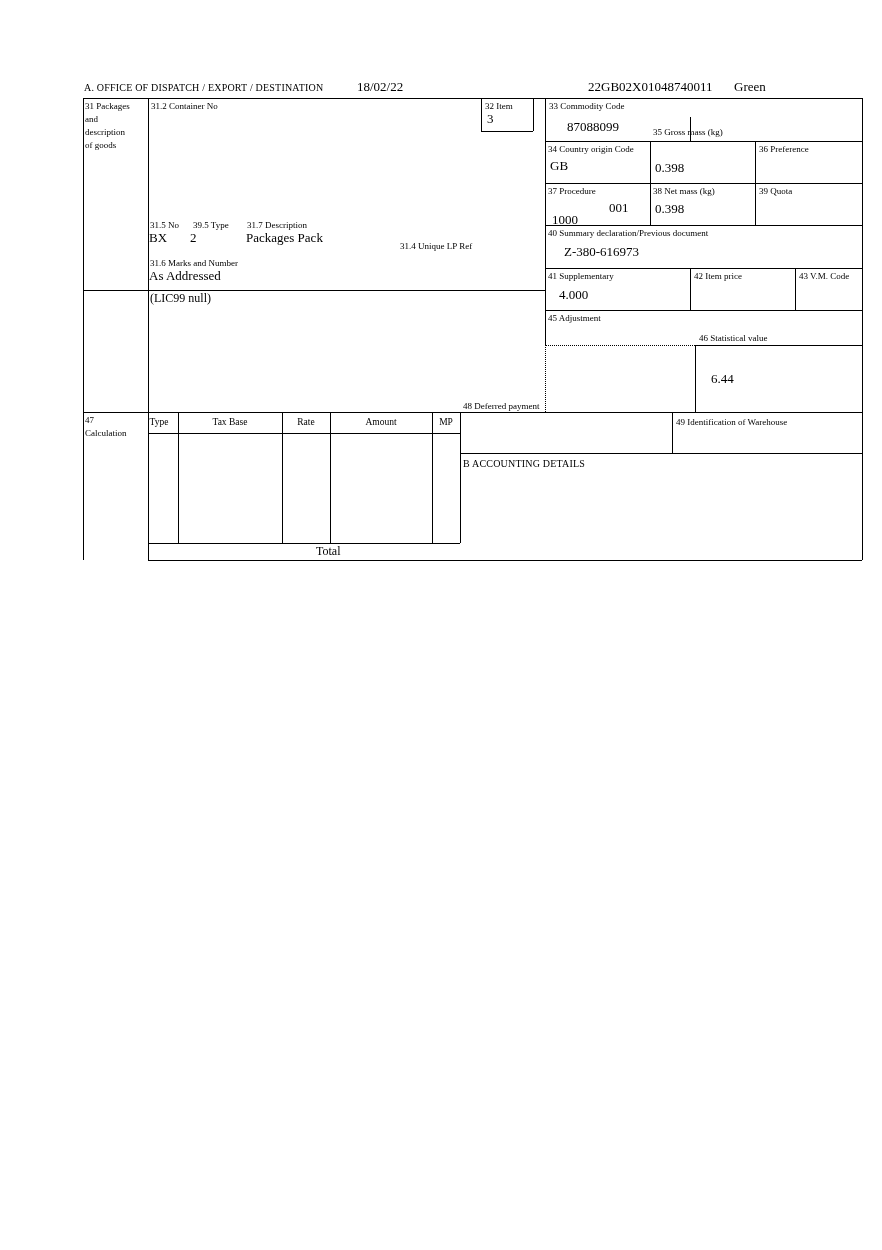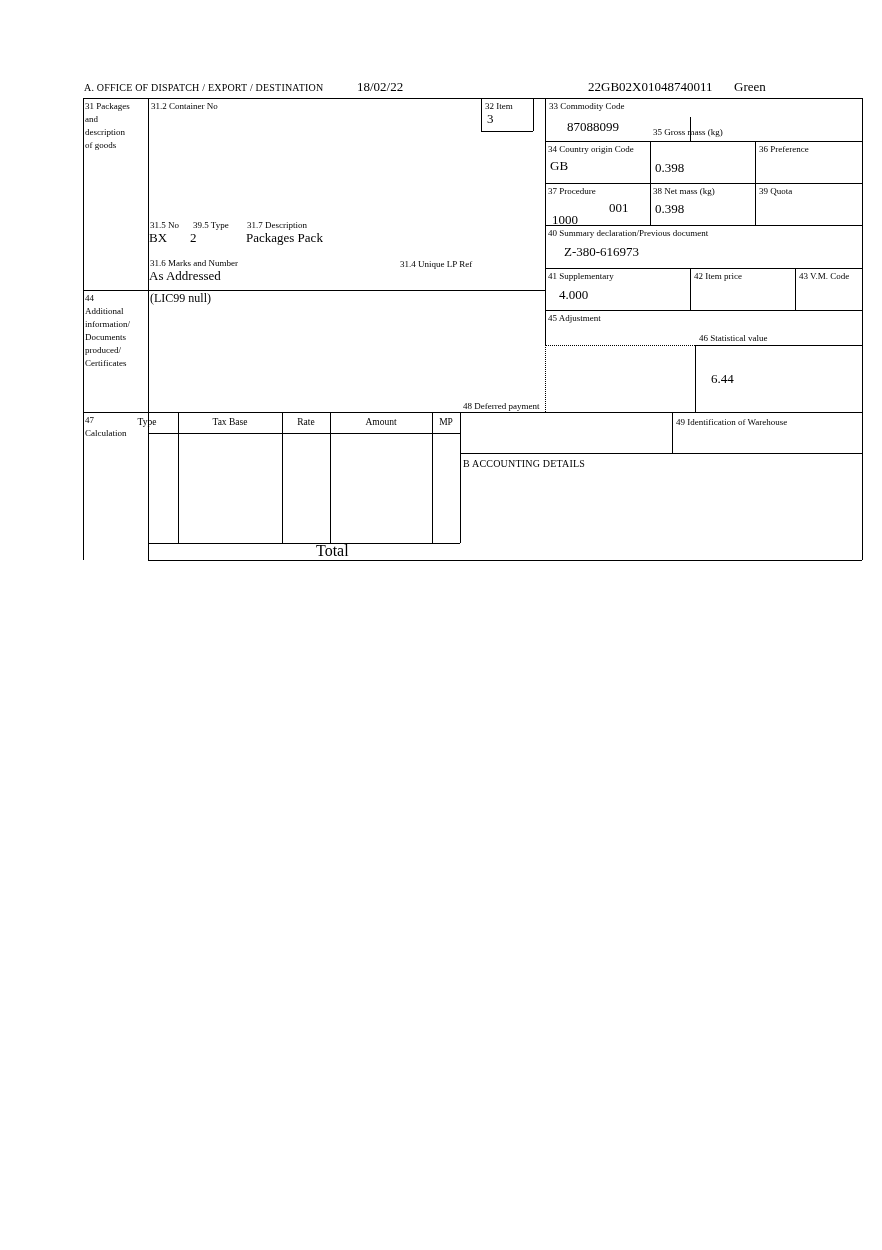--- a/index.html
+++ b/index.html
@@ -4,21 +4,21 @@
 <style>
   html,body{margin:0;padding:0;background:#fff;}
   .page{position:relative;width:882px;height:1250px;background:#fff;font-family:"Liberation Serif",serif;color:#000;overflow:hidden;}
   .t{position:absolute;white-space:pre-line;}
   .lbl{font-size:9px;line-height:12px;}
   .lbl-block{font-size:9px;line-height:13px;}
   .val{font-size:13px;line-height:15px;}
   .val-sm{font-size:12px;line-height:14px;}
   .caps{font-size:10px;letter-spacing:0.2px;}
   .thead{font-size:9.5px;line-height:12px;text-align:center;}
-  .total{font-size:16px;line-height:12px;}
+  .total{font-size:12px;line-height:12px;}
   .acct{font-size:10px;letter-spacing:0.2px;}
   .hline{position:absolute;height:1px;background:#000;}
   .vline{position:absolute;width:1px;background:#000;}
   .hdot{position:absolute;height:0;border-top:1px dotted #000;}
   .vdot{position:absolute;width:0;border-left:1px dotted #000;}
 </style>
 </head>
 <body>
 
 <div class="page">
@@ -74,21 +74,21 @@
   <div class="t val" style="left:487px;top:111px">3</div>
 
   <div class="t lbl" style="left:150px;top:219px">31.5 No</div>
   <div class="t lbl" style="left:193px;top:219px">39.5 Type</div>
   <div class="t lbl" style="left:247px;top:219px">31.7 Description</div>
   <div class="t val" style="left:149px;top:230px">BX</div>
   <div class="t val" style="left:190px;top:230px">2</div>
   <div class="t val" style="left:246px;top:230px">Packages Pack</div>
 
   <div class="t lbl" style="left:150px;top:257px">31.6 Marks and Number</div>
-  <div class="t lbl" style="left:400px;top:258px">31.4 Unique LP Ref</div>
+  <div class="t lbl" style="left:400px;top:240px">31.4 Unique LP Ref</div>
   <div class="t val" style="left:149px;top:268px">As Addressed</div>
 
   <div class="t lbl" style="left:549px;top:100px">33 Commodity Code</div>
   <div class="t val" style="left:567px;top:119px">87088099</div>
 
   <div class="t lbl" style="left:548px;top:143px">34 Country origin Code</div>
   <div class="t val" style="left:550px;top:158px">GB</div>
   <div class="t lbl" style="left:653px;top:126px">35 Gross mass (kg)</div>
   <div class="t val" style="left:655px;top:160px">0.398</div>
   <div class="t lbl" style="left:759px;top:143px">36 Preference</div>
@@ -101,34 +101,28 @@
   <div class="t lbl" style="left:759px;top:185px">39 Quota</div>
 
   <div class="t lbl" style="left:548px;top:227px">40 Summary declaration/Previous document</div>
   <div class="t val" style="left:564px;top:244px">Z-380-616973</div>
 
   <div class="t lbl" style="left:548px;top:270px">41 Supplementary</div>
   <div class="t val" style="left:559px;top:287px">4.000</div>
   <div class="t lbl" style="left:694px;top:270px">42 Item price</div>
   <div class="t lbl" style="left:799px;top:270px">43 V.M. Code</div>
 
-  <div class="t lbl-block" style="left:85px;top:292px;width:62px">44
-Additional
-information/
-Documents
-produced/
-Certificates</div>
   <div class="t val-sm" style="left:150px;top:291px">(LIC99 null)</div>
   <div class="t lbl" style="left:548px;top:312px">45 Adjustment</div>
   <div class="t lbl" style="left:699px;top:332px">46 Statistical value</div>
   <div class="t val" style="left:711px;top:371px">6.44</div>
 
   <div class="t lbl-block" style="left:85px;top:414px;width:78px">47
 Calculation</div>
-  <div class="t thead" style="left:132px;top:416px;width:30px">Type</div>
+  <div class="t thead" style="left:144px;top:416px;width:30px">Type</div>
   <div class="t thead" style="left:178px;top:416px;width:104px">Tax Base</div>
   <div class="t thead" style="left:282px;top:416px;width:48px">Rate</div>
   <div class="t thead" style="left:330px;top:416px;width:102px">Amount</div>
   <div class="t thead" style="left:432px;top:416px;width:28px">MP</div>
   <div class="t total" style="left:316px;top:545px">Total</div>
 
   <div class="t lbl" style="left:463px;top:400px">48 Deferred payment</div>
   <div class="t lbl" style="left:676px;top:416px">49 Identification of Warehouse</div>
   <div class="t acct" style="left:463px;top:458px">B ACCOUNTING DETAILS</div>
 

